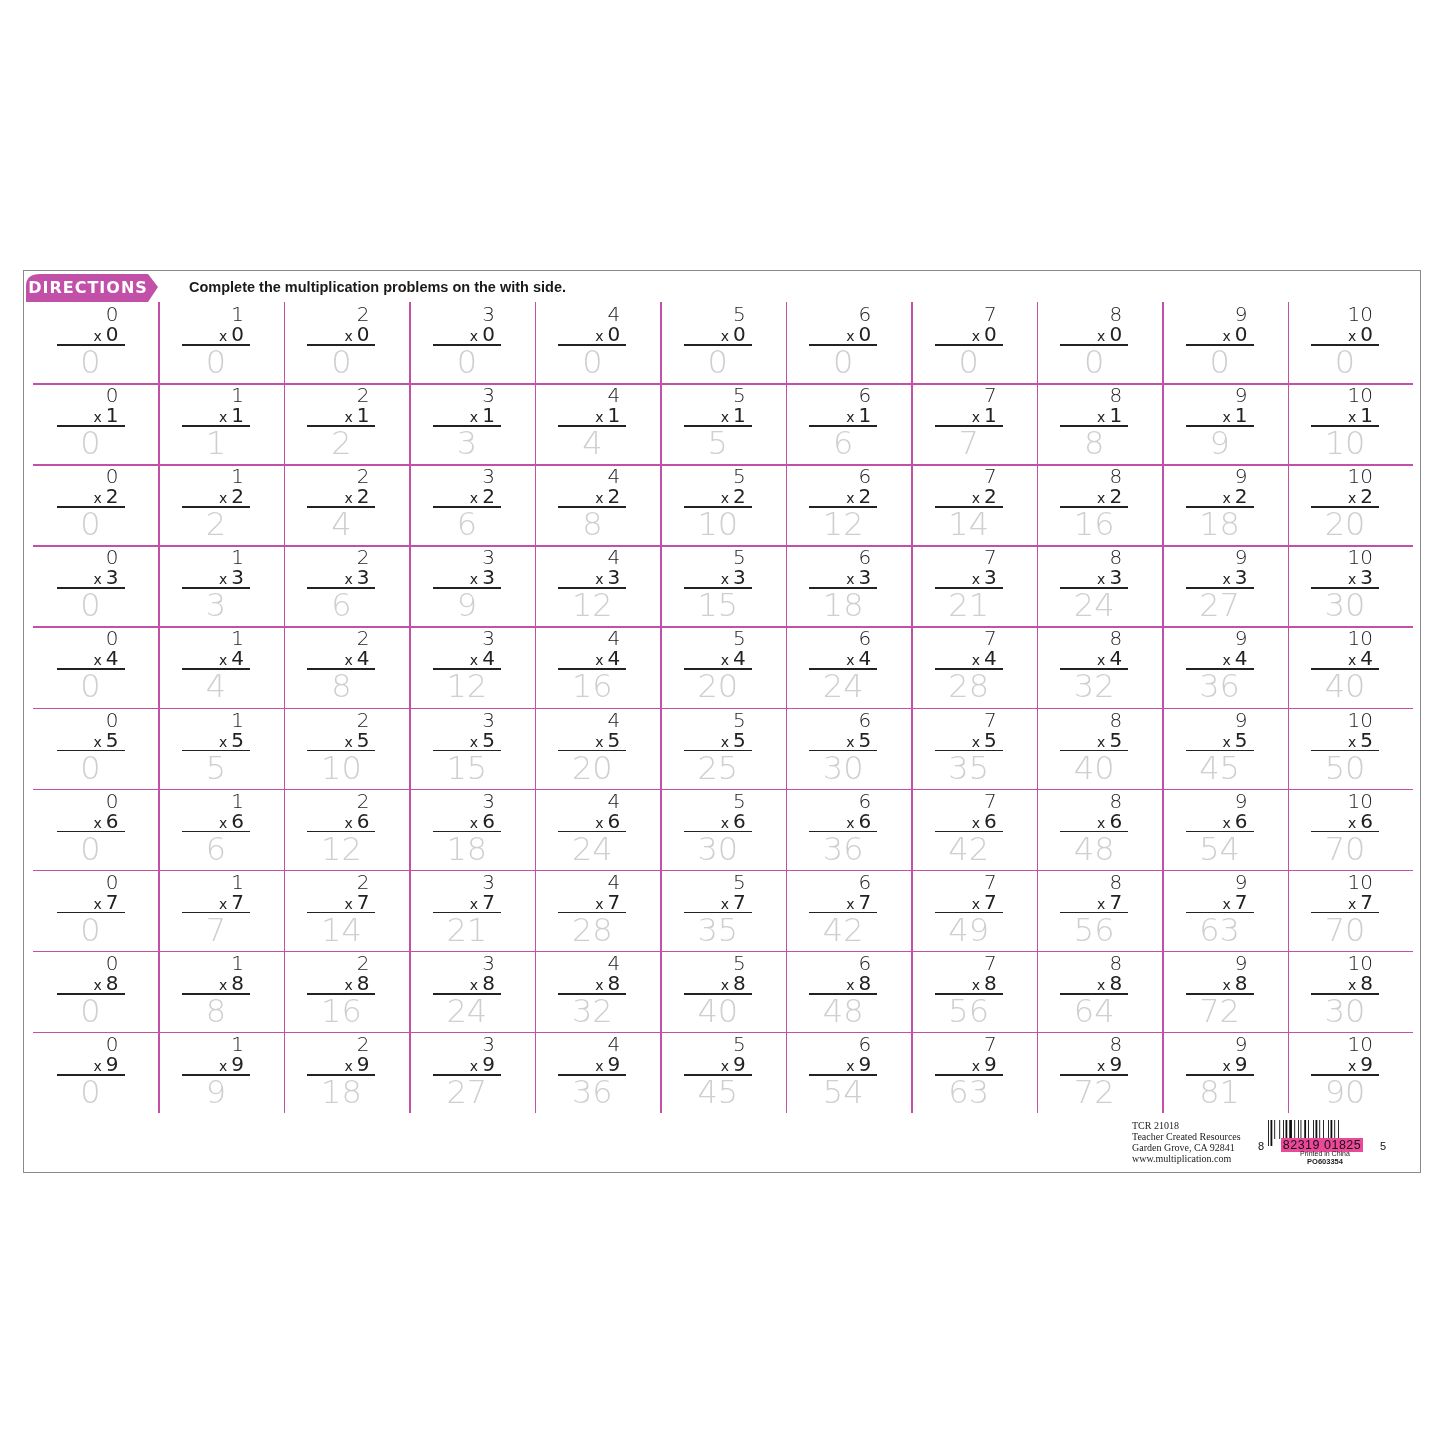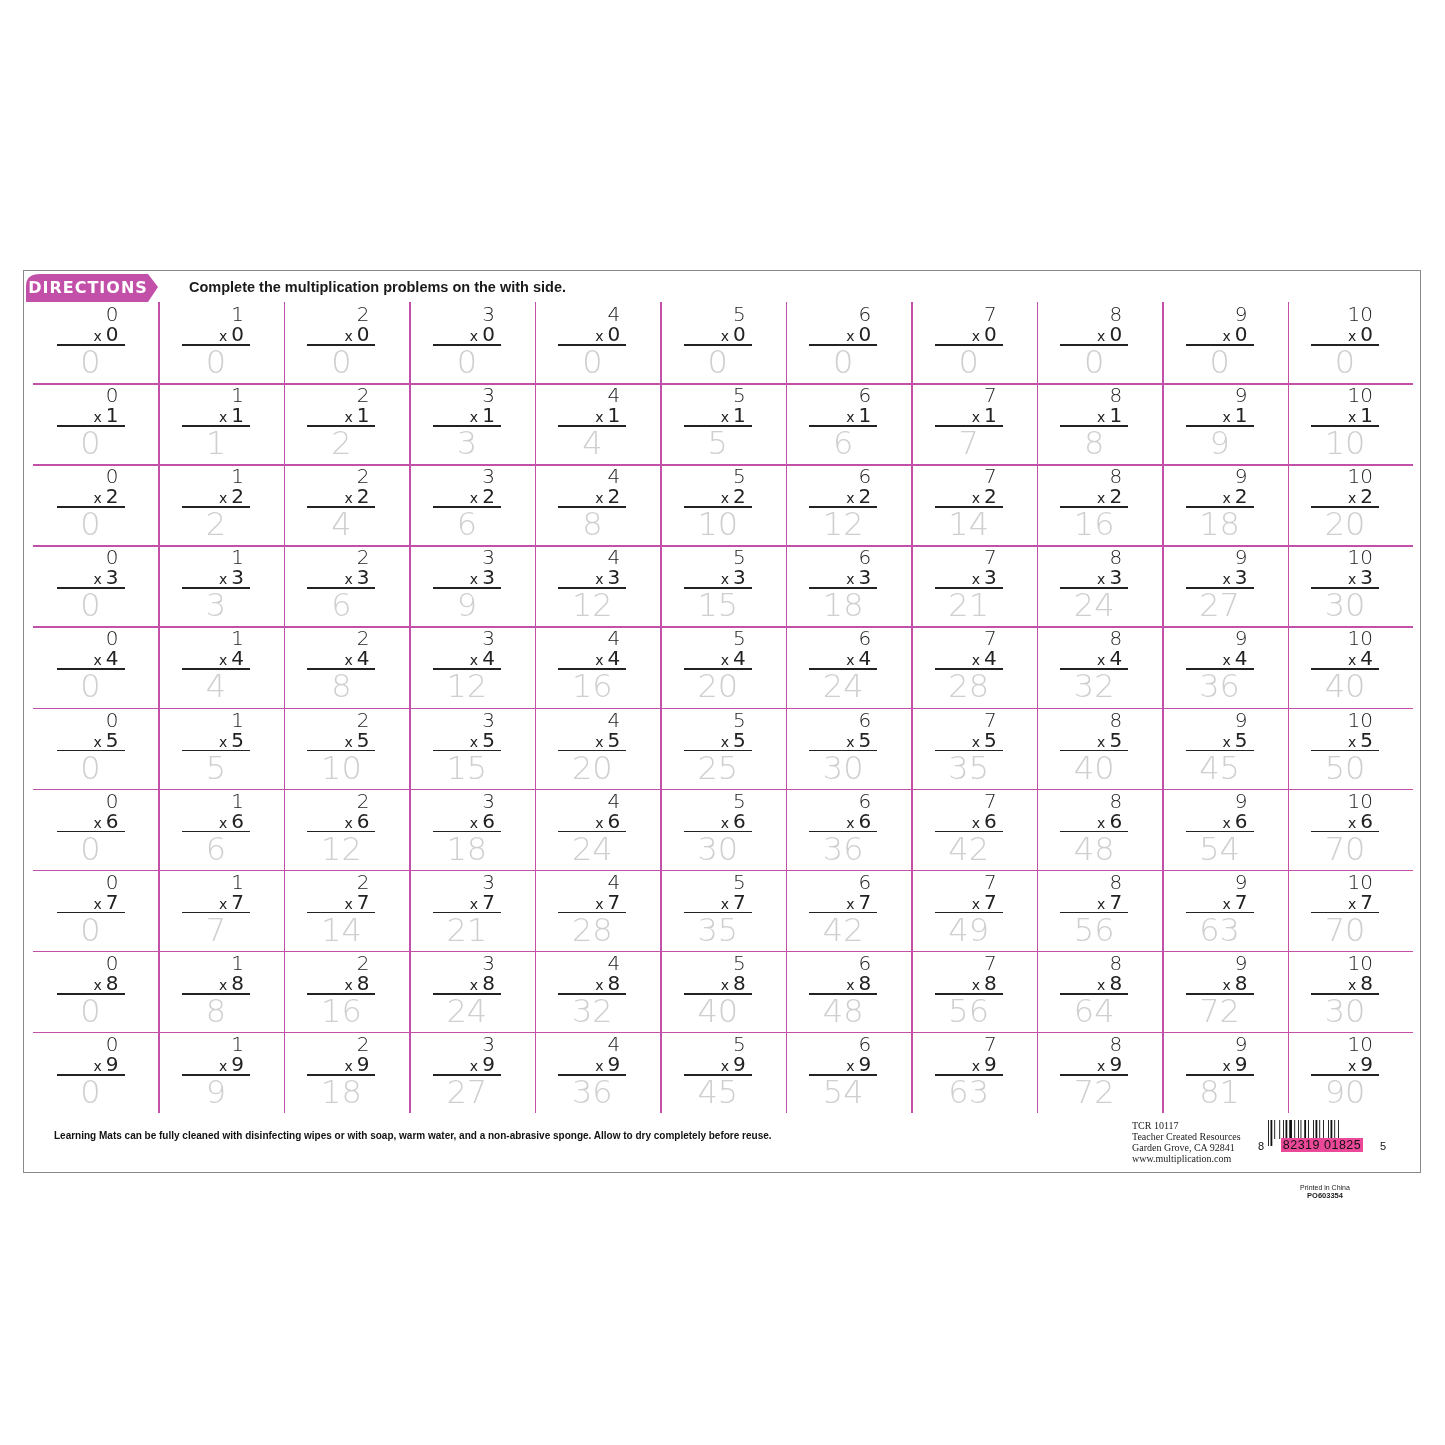--- a/index.html
+++ b/index.html
@@ -17,21 +17,21 @@
   .top-num { font-size:20px; line-height:20px; font-weight:300; }
   .mult { font-size:20px; line-height:20px; position:relative; }
   .mult .x { font-size:14px; margin-right:4px; }
   .bar { position:absolute; left:-10px; width:68px; height:1.8px; background:#222; top:40px; }
   .ans { position:absolute; left:-10px; width:68px; top:40px; text-align:center; font-size:32px; line-height:36px; color:#cfcfcf; font-weight:200; }
   .foot { position:absolute; left:54px; top:1130px; font-size:10px; font-weight:bold; color:#111; line-height:12.5px; }
   .pub { position:absolute; left:1132px; top:1120px; font-family:"Liberation Serif", serif; font-size:10px; line-height:11px; color:#222; }
   .barcode { position:absolute; left:1268px; top:1120px; width:106px; height:26px; }
   .bc-digits { position:absolute; left:1258px; top:1138px; width:128px; font-size:11px; color:#111; display:flex; justify-content:space-between; align-items:flex-end; }
   .bc-digits .mid { background:#ec4899; padding:0 2px; font-size:12.5px; letter-spacing:0.5px; }
-  .bc-sub { position:absolute; left:1285px; top:1184px; width:80px; text-align:center; font-size:7px; line-height:8px; color:#222; }
+  .bc-sub { position:absolute; left:1285px; top:1150px; width:80px; text-align:center; font-size:7px; line-height:8px; color:#222; }
   .bc-sub b { font-size:7.5px; }
 </style>
 </head>
 <body>
 
 <div class="mat"></div>
 
 <div class="dir-tab">
   <svg width="132" height="30" viewBox="0 0 132 30">
     <path d="M0 30 L0 14 Q0 2 14 2 L122 2 L132 15 L122 30 Z" fill="#c24fa8"></path>
@@ -936,25 +936,24 @@
       <div class="prob">
            <div class="top-num">10</div>
            <div class="mult"><span class="x">x</span><span>9</span></div>
            <div class="bar"></div>
            <div class="ans">90</div>
          </div>
     </div>
   </div>
 
 <div class="foot">
-  <div>Learning Mats can be fully cleaned with disinfecting wipes or with soap, warm water, and a non-abrasive sponge. Allow to dry completely before reuse.</div>
 </div>
 
 <div class="pub">
-  <div>TCR 10117</div>
+  <div>TCR 21018</div>
   <div>Teacher Created Resources</div>
   <div>Garden Grove, CA 92841</div>
   <div>www.multiplication.com</div>
 </div>
 
 <svg class="barcode" id="barcode" viewBox="0 0 106 26">
     <rect x="0" y="0" width="0.9" height="26" fill="#111"></rect>
     <rect x="2.5" y="0" width="1.8" height="26" fill="#111"></rect>
     <rect x="6.25" y="0" width="0.9" height="19" fill="#111"></rect>
     <rect x="11.25" y="0" width="0.9" height="19" fill="#111"></rect>

